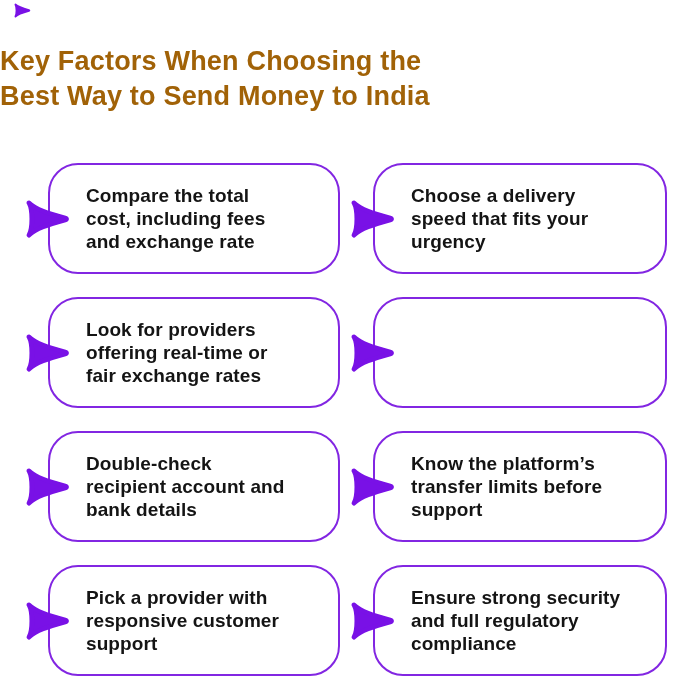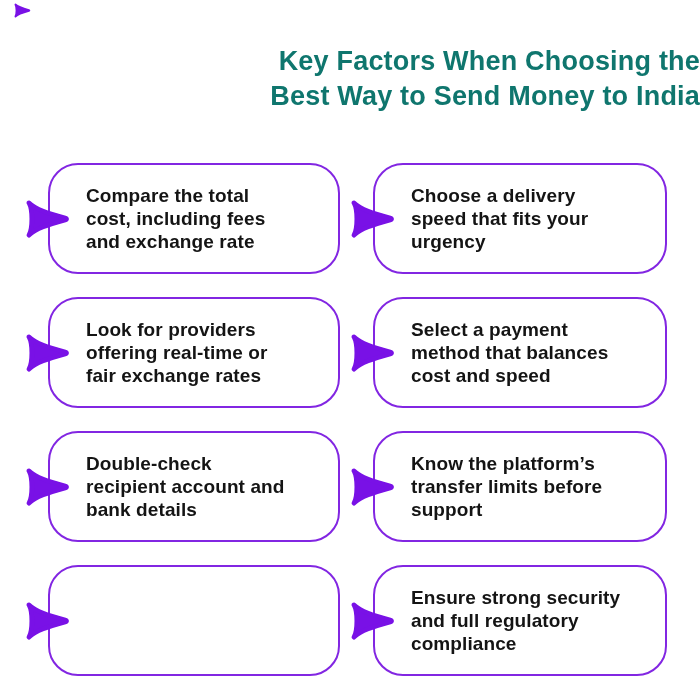--- a/index.html
+++ b/index.html
@@ -24,22 +24,22 @@
     height: 15px;
   }
   .corner-decor svg { display: block; width: 100%; height: 100%; }
 
   
   .title {
     position: absolute;
     top: 44px;
     left: 0;
     width: 700px;
-    text-align: right;
-    color: #0f766e;
+    text-align: left;
+    color: #a16207;
     font-size: 27px;
     line-height: 35px;
     font-weight: 800;
     letter-spacing: 0.2px;
     white-space: pre-line;
     margin: 0;
   }
 
   
   .grid {
@@ -132,23 +132,20 @@
 offering real-time or
 fair exchange rates</p>
   </div>
 
   <div class="card">
     <span class="bullet-arrow">
       <svg viewBox="0 0 48 40" xmlns="http://www.w3.org/2000/svg">
         <path d="M4,3 C11,10 24,14 42,19 C44,19.6 44,20.4 42,21 C24,26 11,30 4,37 C8,30 8,10 4,3 Z" fill="#7911E6" stroke="#7911E6" stroke-width="5" stroke-linejoin="round" stroke-linecap="round"></path>
       </svg>
     </span>
-    <p class="card-text">Select a payment
-method that balances
-cost and speed</p>
   </div>
 
   <div class="card">
     <span class="bullet-arrow">
       <svg viewBox="0 0 48 40" xmlns="http://www.w3.org/2000/svg">
         <path d="M4,3 C11,10 24,14 42,19 C44,19.6 44,20.4 42,21 C24,26 11,30 4,37 C8,30 8,10 4,3 Z" fill="#7911E6" stroke="#7911E6" stroke-width="5" stroke-linejoin="round" stroke-linecap="round"></path>
       </svg>
     </span>
     <p class="card-text">Double-check
 recipient account and
@@ -165,20 +162,23 @@
 transfer limits before
 support</p>
   </div>
 
   <div class="card">
     <span class="bullet-arrow">
       <svg viewBox="0 0 48 40" xmlns="http://www.w3.org/2000/svg">
         <path d="M4,3 C11,10 24,14 42,19 C44,19.6 44,20.4 42,21 C24,26 11,30 4,37 C8,30 8,10 4,3 Z" fill="#7911E6" stroke="#7911E6" stroke-width="5" stroke-linejoin="round" stroke-linecap="round"></path>
       </svg>
     </span>
+    <p class="card-text">Pick a provider with
+responsive customer
+support</p>
   </div>
 
   <div class="card">
     <span class="bullet-arrow">
       <svg viewBox="0 0 48 40" xmlns="http://www.w3.org/2000/svg">
         <path d="M4,3 C11,10 24,14 42,19 C44,19.6 44,20.4 42,21 C24,26 11,30 4,37 C8,30 8,10 4,3 Z" fill="#7911E6" stroke="#7911E6" stroke-width="5" stroke-linejoin="round" stroke-linecap="round"></path>
       </svg>
     </span>
     <p class="card-text">Ensure strong security
 and full regulatory

